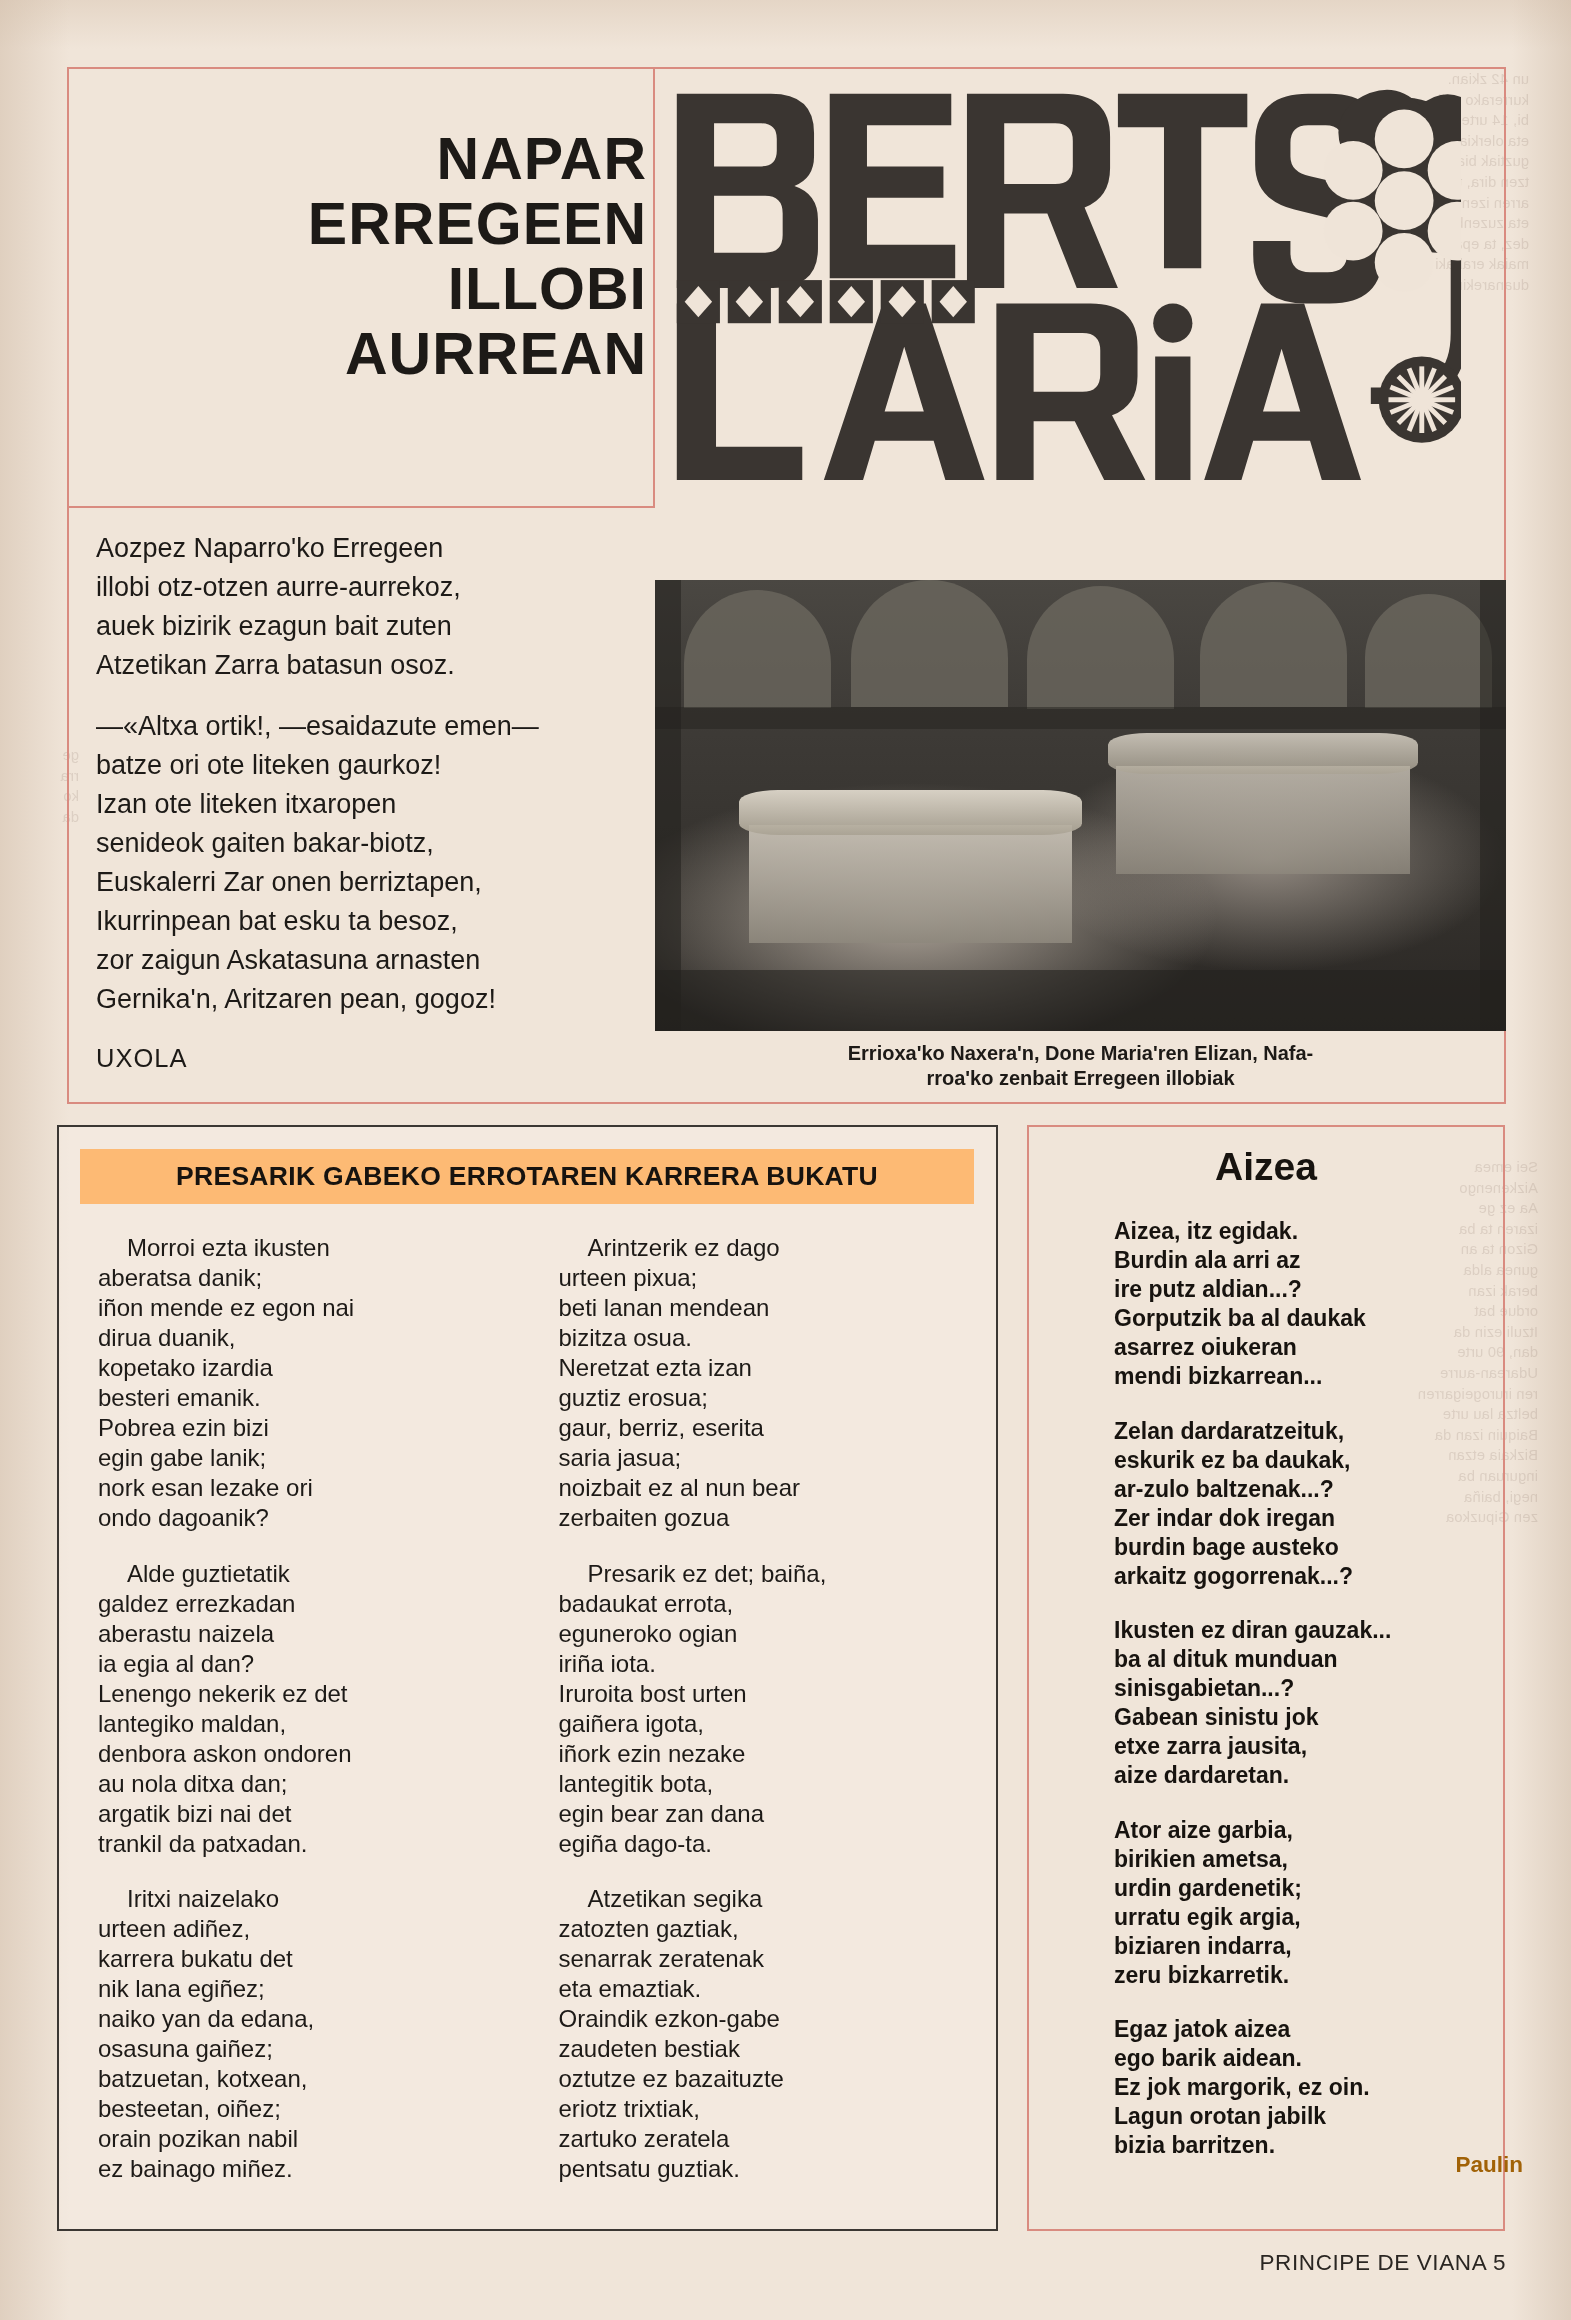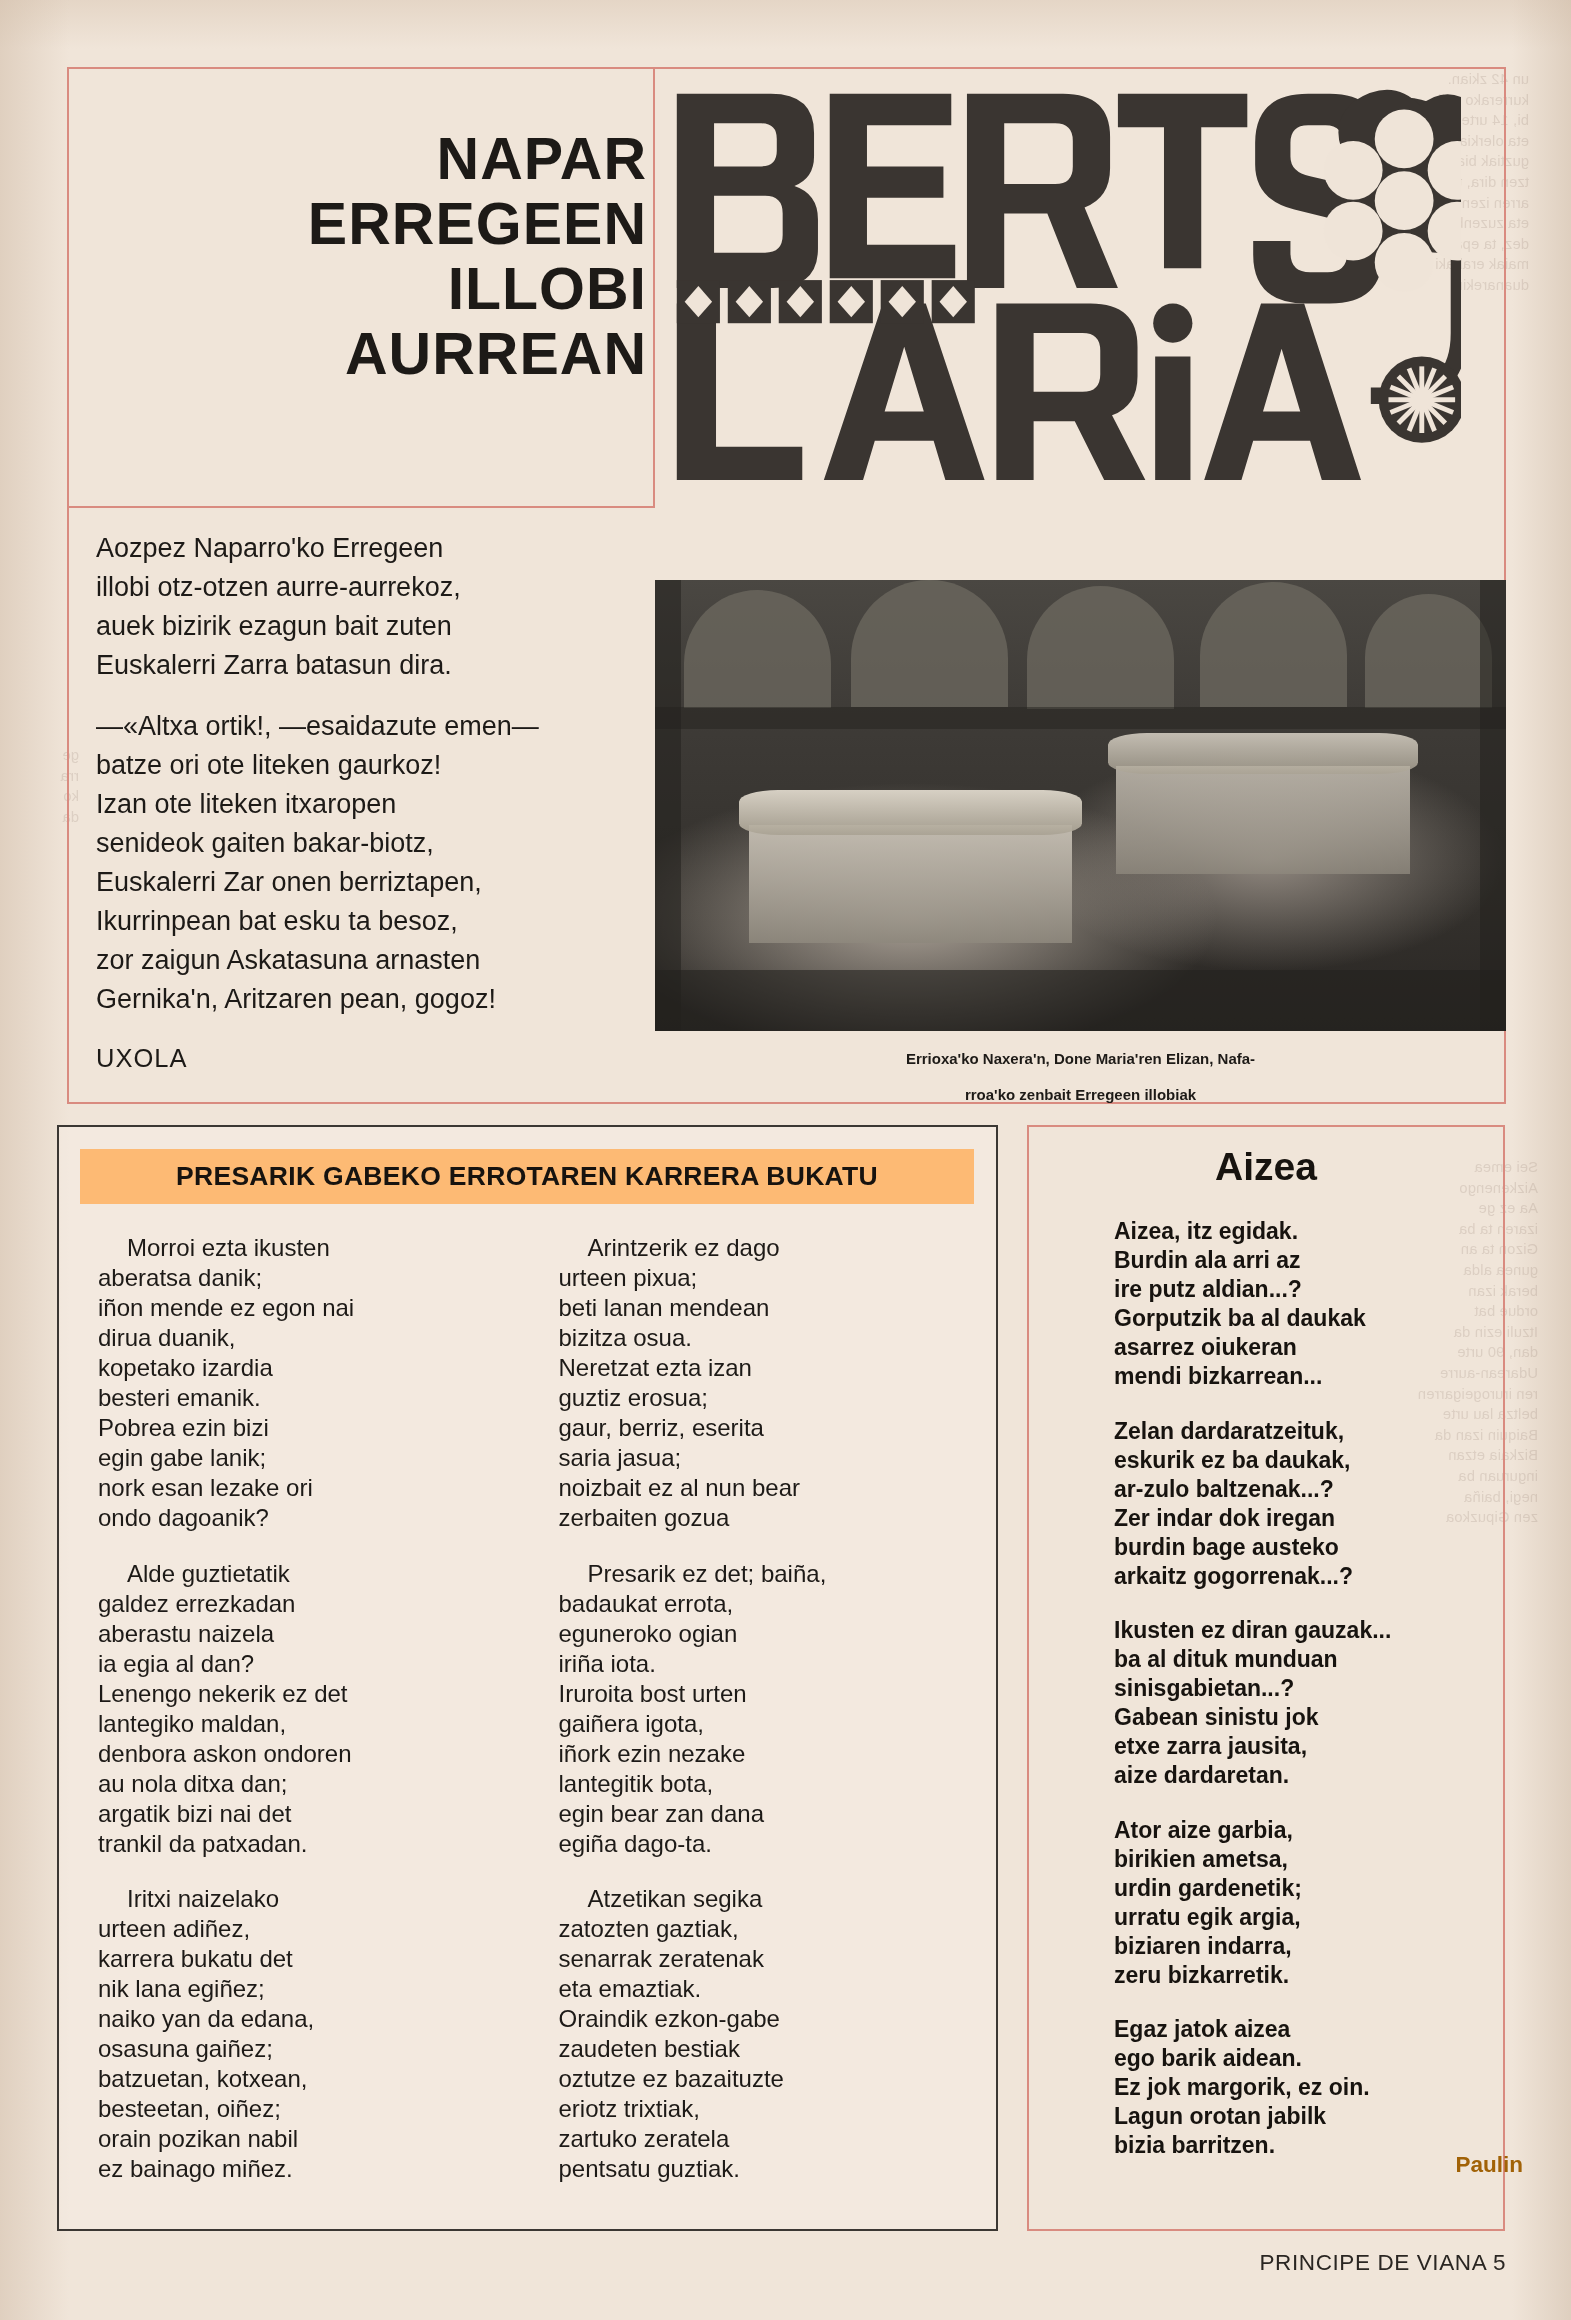--- a/index.html
+++ b/index.html
@@ -143,22 +143,22 @@
     position: absolute;
     background: #23211e;
     opacity: 0.85;
   }
   .caption {
     position: absolute;
     left: 655px;
     top: 1041px;
     width: 851px;
     text-align: center;
-    font-size: 15px;
-    line-height: 36px;
+    font-size: 20px;
+    line-height: 25px;
     font-weight: bold;
     color: #1d1a17;
   }
 
   
   .poem-frame {
     position: absolute;
     left: 57px;
     top: 1125px;
     width: 941px;
@@ -393,21 +393,21 @@
           <line x1="-13" y1="32" x2="13" y2="-32"></line>
         </g>
       </g>
     </svg>
   </div>
 
   <div class="intro">
     <p style="white-space:pre-line;">Aozpez Naparro'ko Erregeen
 illobi otz-otzen aurre-aurrekoz,
 auek bizirik ezagun bait zuten
-Euskalerri Zarra batasun dira.</p>
+Atzetikan Zarra batasun osoz.</p>
     <p style="white-space:pre-line;">—«Altxa ortik!, —esaidazute emen—
 batze ori ote liteken gaurkoz!
 Izan ote liteken itxaropen
 senideok gaiten bakar-biotz,
 Euskalerri Zar onen berriztapen,
 Ikurrinpean bat esku ta besoz,
 zor zaigun Askatasuna arnasten
 Gernika'n, Aritzaren pean, gogoz!</p>
   </div>
   <div class="byline">UXOLA</div>

